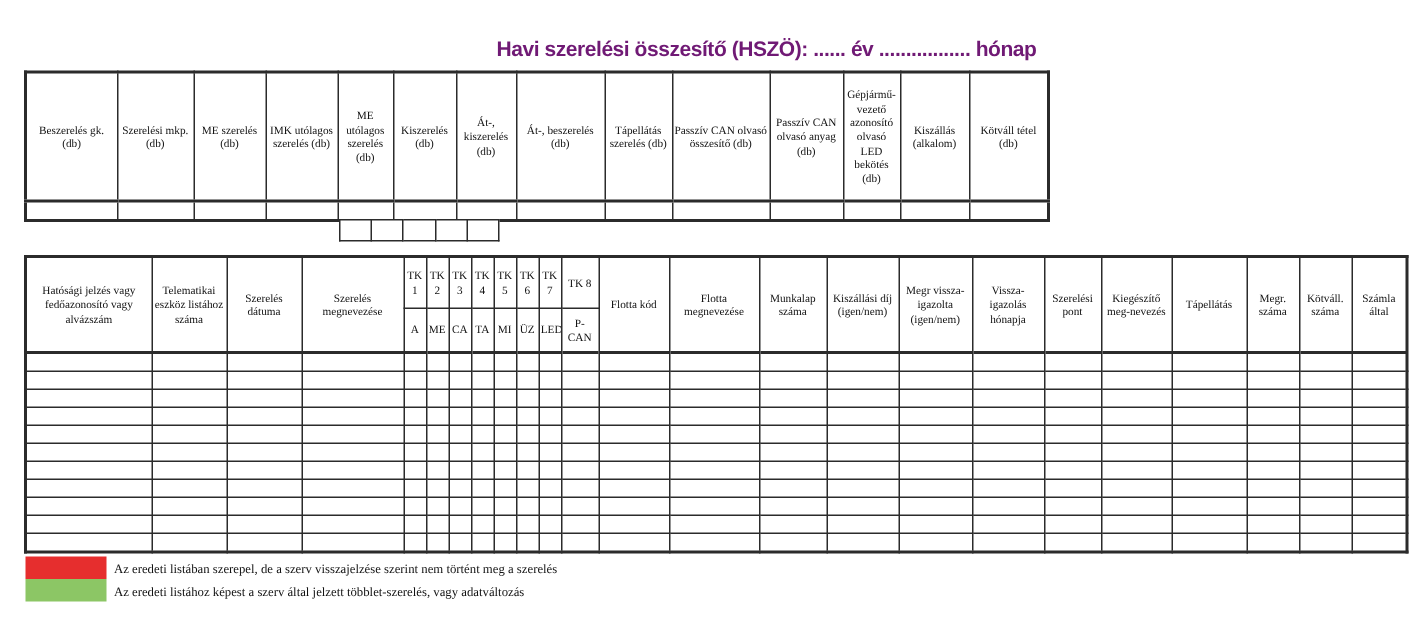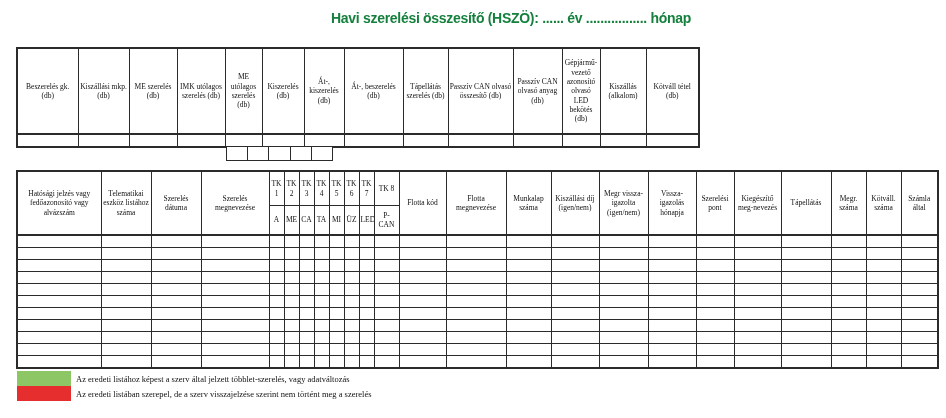--- a/index.html
+++ b/index.html
@@ -2,24 +2,24 @@
 <html><head>
 <meta charset="utf-8">
 <style>
   html, body { margin:0; padding:0; background:#ffffff; }
   .page {
     position:relative; width:946px; height:418px; background:#ffffff;
     font-family:"Liberation Serif", serif; color:#111;
     overflow:hidden;
   }
   .title {
-    position:absolute; top:10px; left:511px; transform:translateX(-50%);
+    position:absolute; top:24px; left:511px; transform:translateX(-50%);
     white-space:nowrap;
     font-family:"Liberation Sans", sans-serif; font-weight:bold;
-    font-size:14px; letter-spacing:-0.3px; color:#15803d;
+    font-size:14px; letter-spacing:-0.3px; color:#701a75;
   }
   table { border-collapse:collapse; table-layout:fixed; position:absolute; background:#fff; }
   th, td { border:1px solid #2b2b2b; padding:0 1px; overflow:hidden; }
   th { font-weight:normal; text-align:center; vertical-align:middle;
        font-size:7.5px; line-height:1.25; }
 
   
   .t1 { left:16px; top:47px; width:682px; border:2px solid #2b2b2b; }
   .t1 thead th { height:84px; border-bottom:2px solid #2b2b2b; }
   .t1 tbody td { height:11px; }
@@ -61,21 +61,21 @@
       <col style="width:45px">
         <col style="width:65px">
         <col style="width:49px">
         <col style="width:38px">
       <col style="width:46px">
         <col style="width:53px">
     </colgroup>
     <thead>
       <tr>
         <th>Beszerelés gk. (db)</th>
-        <th>Kiszállási mkp. (db)</th>
+        <th>Szerelési mkp. (db)</th>
         <th>ME szerelés (db)</th>
         <th>IMK utólagos szerelés (db)</th>
         <th>ME utólagos szerelés (db)</th>
         <th>Kiszerelés (db)</th>
         <th>Át-, kiszerelés (db)</th>
         <th>Át-, beszerelés (db)</th>
         <th>Tápellátás szerelés (db)</th>
         <th>Passzív CAN olvasó összesítő (db)</th>
         <th>Passzív CAN olvasó anyag (db)</th>
         <th>Gépjármű-vezető azonosító olvasó LED bekötés (db)</th>
@@ -472,22 +472,22 @@
           <td></td>
           <td></td>
           <td></td>
           <td></td>
         </tr>
       </tbody>
   </table>
 
   <div class="legend">
     <div class="legend-row">
+      <span class="swatch" style="background: rgb(230, 46, 46);"></span>
+      <span class="legend-label">Az eredeti listában szerepel, de a szerv visszajelzése szerint nem történt meg a szerelés</span>
+    </div>
+    <div class="legend-row">
       <span class="swatch" style="background: rgb(140, 198, 101);"></span>
       <span class="legend-label">Az eredeti listához képest a szerv által jelzett többlet-szerelés, vagy adatváltozás</span>
     </div>
-    <div class="legend-row">
-      <span class="swatch" style="background: rgb(230, 46, 46);"></span>
-      <span class="legend-label">Az eredeti listában szerepel, de a szerv visszajelzése szerint nem történt meg a szerelés</span>
-    </div>
   </div>
 
 </div>
 
 </body></html>

